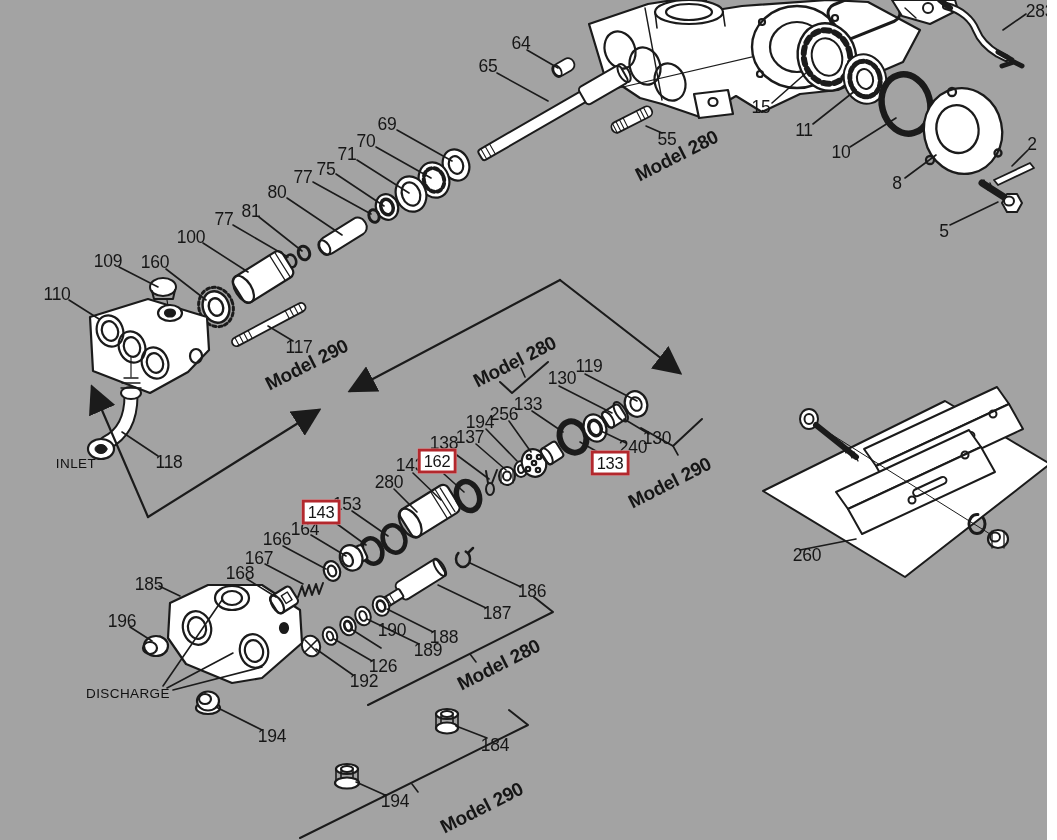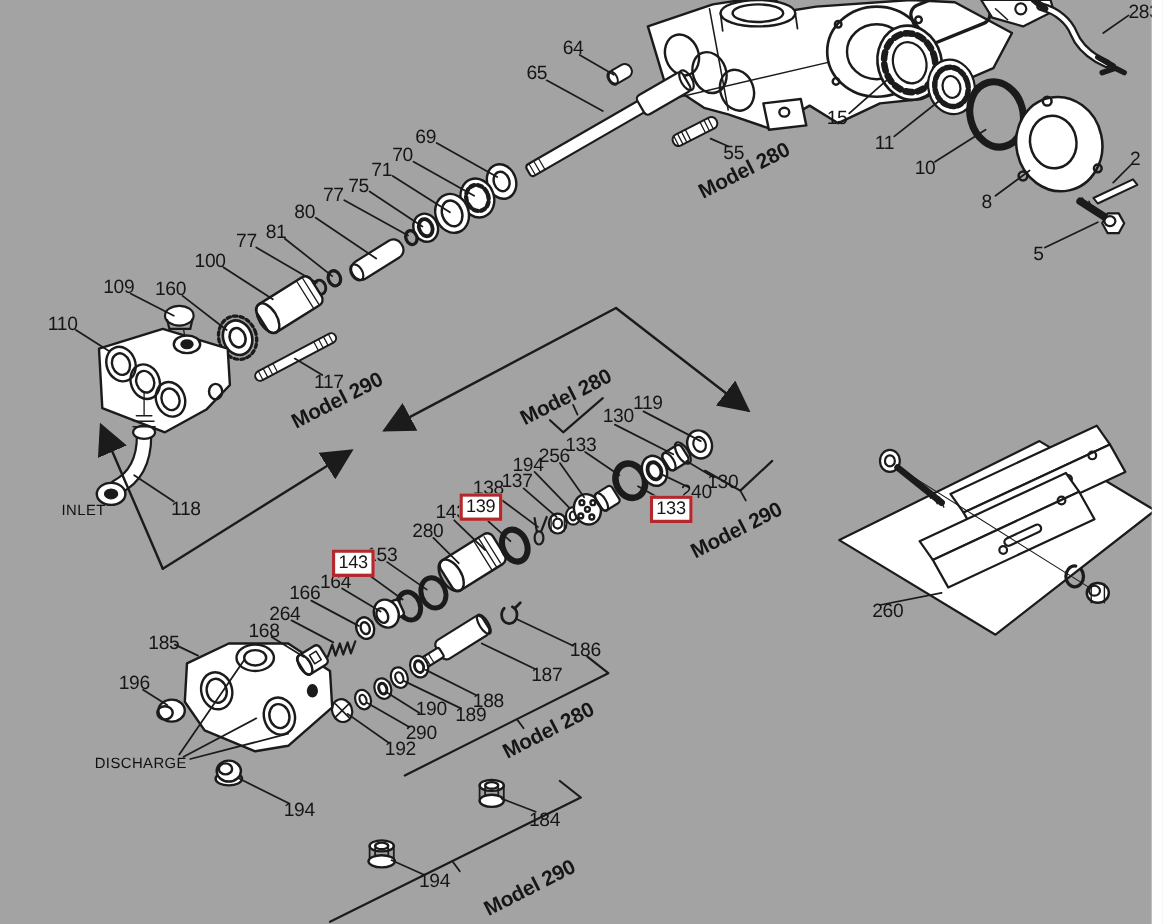--- a/index.html
+++ b/index.html
@@ -367,37 +367,37 @@
 <div class="co" style="left:480px;top:422px">194</div>
 <div class="co" style="left:470px;top:437px">137</div>
 <div class="co" style="left:444px;top:443px">138</div>
 <div class="co" style="left:410px;top:465px">143</div>
 <div class="co" style="left:389px;top:482px">280</div>
 <div class="co" style="left:347px;top:504px">153</div>
 <div class="co" style="left:633px;top:447px">240</div>
 <div class="co" style="left:657px;top:438px">130</div>
 <div class="co" style="left:305px;top:529px">164</div>
 <div class="co" style="left:277px;top:539px">166</div>
-<div class="co" style="left:259px;top:558px">264</div>
+<div class="co" style="left:259px;top:558px">167</div>
 <div class="co" style="left:240px;top:573px">168</div>
 <div class="co" style="left:149px;top:584px">185</div>
 <div class="co" style="left:122px;top:621px">196</div>
 <div class="co" style="left:272px;top:736px">194</div>
 <div class="co" style="left:532px;top:591px">186</div>
 <div class="co" style="left:497px;top:613px">187</div>
 <div class="co" style="left:444px;top:637px">188</div>
 <div class="co" style="left:428px;top:650px">189</div>
-<div class="co" style="left:392px;top:644px">190</div>
-<div class="co" style="left:383px;top:666px">290</div>
+<div class="co" style="left:392px;top:630px">190</div>
+<div class="co" style="left:383px;top:666px">126</div>
 <div class="co" style="left:364px;top:681px">192</div>
 <div class="co" style="left:495px;top:745px">184</div>
 <div class="co" style="left:395px;top:801px">194</div>
 <div class="co" style="left:807px;top:555px">260</div>
 
-<div class="co hl" style="left:437px;top:461px">139</div>
+<div class="co hl" style="left:437px;top:461px">162</div>
 <div class="co hl" style="left:610px;top:463px">133</div>
 <div class="co hl" style="left:321px;top:512px">143</div>
 
 <div class="co model" style="left:677px;top:156px">Model 280</div>
 <div class="co model" style="left:307px;top:365px">Model 290</div>
 <div class="co model" style="left:515px;top:362px">Model 280</div>
 <div class="co model" style="left:670px;top:483px">Model 290</div>
 <div class="co model" style="left:499px;top:665px">Model 280</div>
 <div class="co model" style="left:482px;top:808px">Model 290</div>
 

